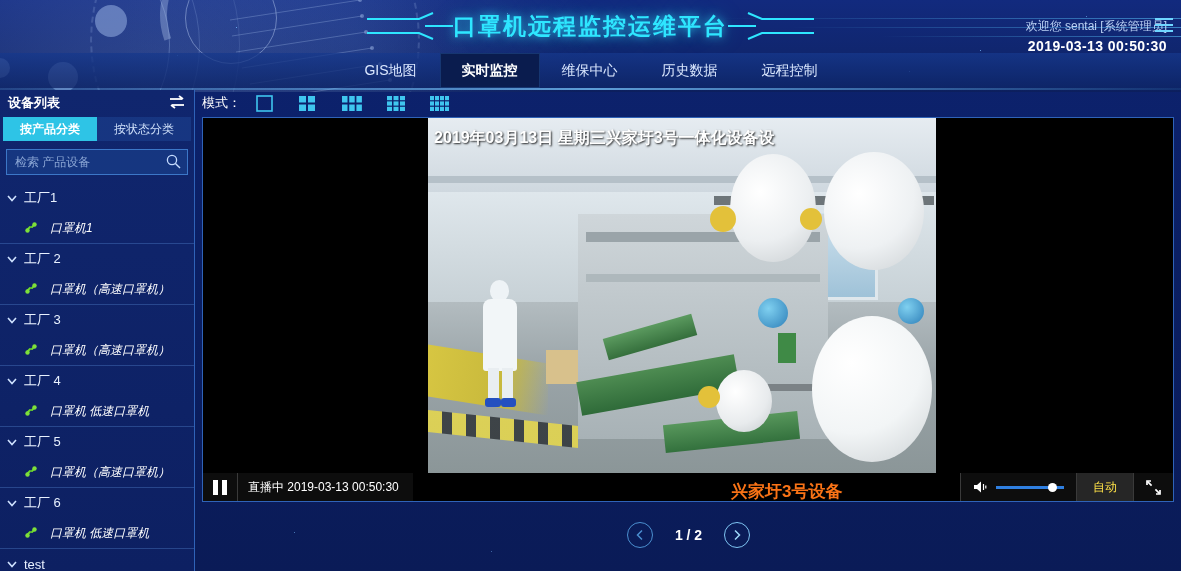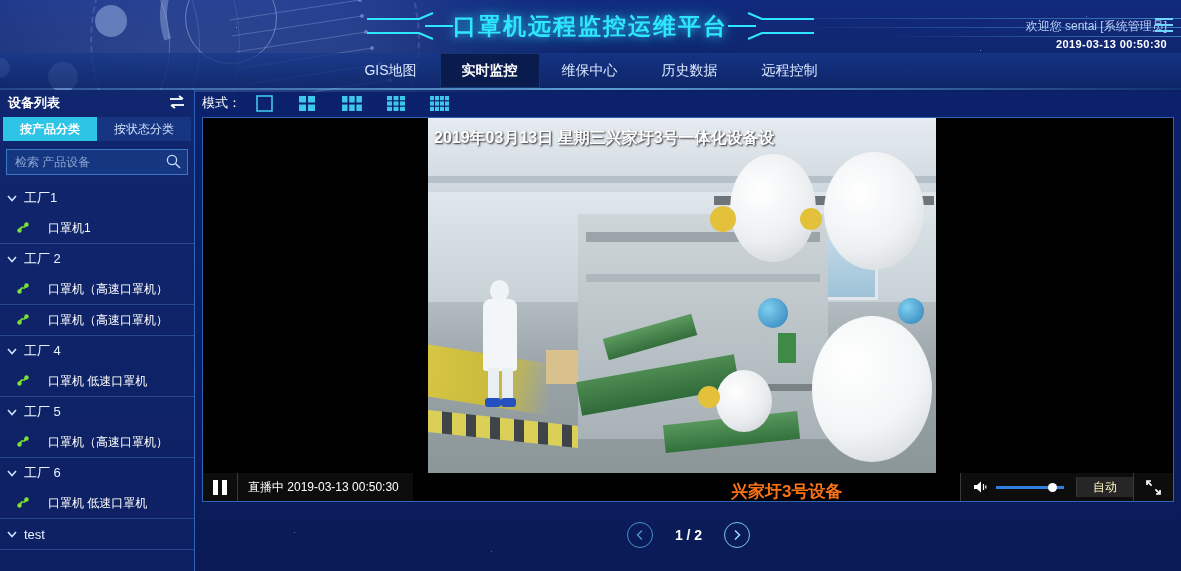--- a/index.html
+++ b/index.html
@@ -70,21 +70,21 @@
   .title-text {
     font-size:23px; font-weight:bold; color:#2ee6ff; letter-spacing:2px;
     text-shadow:0 0 10px rgba(46,230,255,0.75), 0 0 22px rgba(46,230,255,0.35);
     white-space:nowrap;
   }
   .deco-arrow { width:86px; height:30px; flex:0 0 auto; }
 
   
   .userinfo { position:absolute; right:14px; top:17px; text-align:right; line-height:1.55; }
   .userinfo .welcome { font-size:12px; color:#bcd3f5; white-space:nowrap; }
-  .userinfo .clock { font-size:11px; font-weight:bold; color:#ffffff; letter-spacing:0.4px; white-space:nowrap; }
+  .userinfo .clock { font-size:14px; font-weight:bold; color:#ffffff; letter-spacing:0.4px; white-space:nowrap; }
   .menu-icon {
     position:absolute; right:8px; top:18px; width:18px; height:14px;
     display:flex; flex-direction:column; justify-content:space-between; cursor:pointer;
   }
   .menu-icon i { display:block; height:2px; background:#6fd6ff; }
   .menu-icon i:nth-child(1){ width:18px; } .menu-icon i:nth-child(2){ width:18px; } .menu-icon i:nth-child(3){ width:18px; }
 
   
   .navbar {
     position:absolute; left:0; top:53px; width:1181px; height:35px;
@@ -131,21 +131,21 @@
   .search-input::placeholder { color:#8ba6d4; }
   .search-icon { position:absolute; right:7px; top:5px; width:15px; height:15px; cursor:pointer; }
 
   .tree { margin-top:8px; }
   .tree-group { border-bottom:1px solid rgba(90,140,215,0.35); }
   .tree-parent {
     display:flex; align-items:center; gap:6px; height:30px; padding-left:6px; cursor:pointer;
   }
   .caret { width:12px; height:12px; flex:0 0 auto; }
   .tree-parent .label { font-size:13px; color:#e8f1ff; }
-  .tree-child { display:flex; align-items:center; gap:18px; height:30px; padding-left:16px; cursor:pointer; }
+  .tree-child { display:flex; align-items:center; gap:12px; height:30px; padding-left:24px; cursor:pointer;font-style:italic; }
   .link-icon { width:14px; height:14px; flex:0 0 auto; }
   .tree-child .label { font-size:12px; color:#ffffff; }
 
   
   .main {
     position:absolute; left:196px; top:0; width:985px; height:481px;
   }
   .mode-bar { height:26px; display:flex; align-items:center; gap:0; padding-left:6px; }
   .mode-label { font-size:13px; color:#ffffff; margin-right:12px; }
   .mode-btn { width:22px; height:19px; margin-right:22px; cursor:pointer; }
@@ -236,22 +236,22 @@
   .pause-btn i { display:block; width:5px; height:15px; background:#ffffff; }
   .live-text { height:28px; display:flex; align-items:center; padding:0 14px 0 10px;
     border-left:1px solid #3a3a3a; font-size:12px; color:#ffffff; white-space:nowrap; }
   .ctrl-spacer { flex:1; }
   .ctrl-right { display:flex; align-items:center; height:28px; background:#0d0d0d; }
   .vol-group { display:flex; align-items:center; gap:7px; padding:0 12px; height:28px; border-left:1px solid #3a3a3a; }
   .vol-icon { width:16px; height:14px; cursor:pointer; }
   .vol-slider { position:relative; width:68px; height:14px; cursor:pointer; }
   .vol-slider .track { position:absolute; left:0; top:6px; width:68px; height:3px; background:#2f7fe0; }
   .vol-slider .knob { position:absolute; left:52px; top:3px; width:9px; height:9px; border-radius:50%; background:#ffffff; }
-  .auto-btn { height:20px; padding:0 16px; display:flex; align-items:center; justify-content:center;
-    font-size:12px; color:#fef9c3; background:#262626; border-left:1px solid #3a3a3a; cursor:pointer; }
+  .auto-btn { height:28px; padding:0 16px; display:flex; align-items:center; justify-content:center;
+    font-size:12px; color:#fde047; background:#262626; border-left:1px solid #3a3a3a; cursor:pointer; }
   .fs-btn { width:40px; height:28px; display:flex; align-items:center; justify-content:center;
     border-left:1px solid #3a3a3a; cursor:pointer; }
 
   
   .pager { position:absolute; left:0; top:420px; width:985px; height:50px;
     display:flex; align-items:center; justify-content:center; gap:22px; }
   .pg-btn { width:26px; height:26px; border-radius:50%; border:1px solid #4b8fd0;
     display:flex; align-items:center; justify-content:center; cursor:pointer; }
   .pg-btn.next { border-color:#7ec4f2; }
   .pg-text { font-size:14px; font-weight:bold; color:#ffffff; }
@@ -407,20 +407,26 @@
                   <path d="M8,6 L11,3"></path>
                 </g>
               <circle cx="3.5" cy="9.5" r="2.2" fill="#7ee03a"></circle>
                 <circle cx="10.5" cy="3.5" r="2.2" fill="#7ee03a"></circle>
             </svg>
             <span class="label">口罩机（高速口罩机）</span>
           </div>
         </div>
 
         <div class="tree-group">
+          <div class="tree-parent">
+            <svg class="caret" viewBox="0 0 12 12">
+              <path d="M2,4 L6,8.5 L10,4" stroke="#cfe2ff" stroke-width="1.6" fill="none"></path>
+              </svg>
+            <span class="label">工厂 3</span>
+          </div>
           <div class="tree-child">
             <svg class="link-icon" viewBox="0 0 14 14">
               <g stroke="#6ddb2a" stroke-width="2" fill="none" stroke-linecap="round">
                 <path d="M3,9 L6,6"></path>
                   <path d="M8,6 L11,3"></path>
                 </g>
               <circle cx="3.5" cy="9.5" r="2.2" fill="#7ee03a"></circle>
                 <circle cx="10.5" cy="3.5" r="2.2" fill="#7ee03a"></circle>
             </svg>
             <span class="label">口罩机（高速口罩机）</span>

